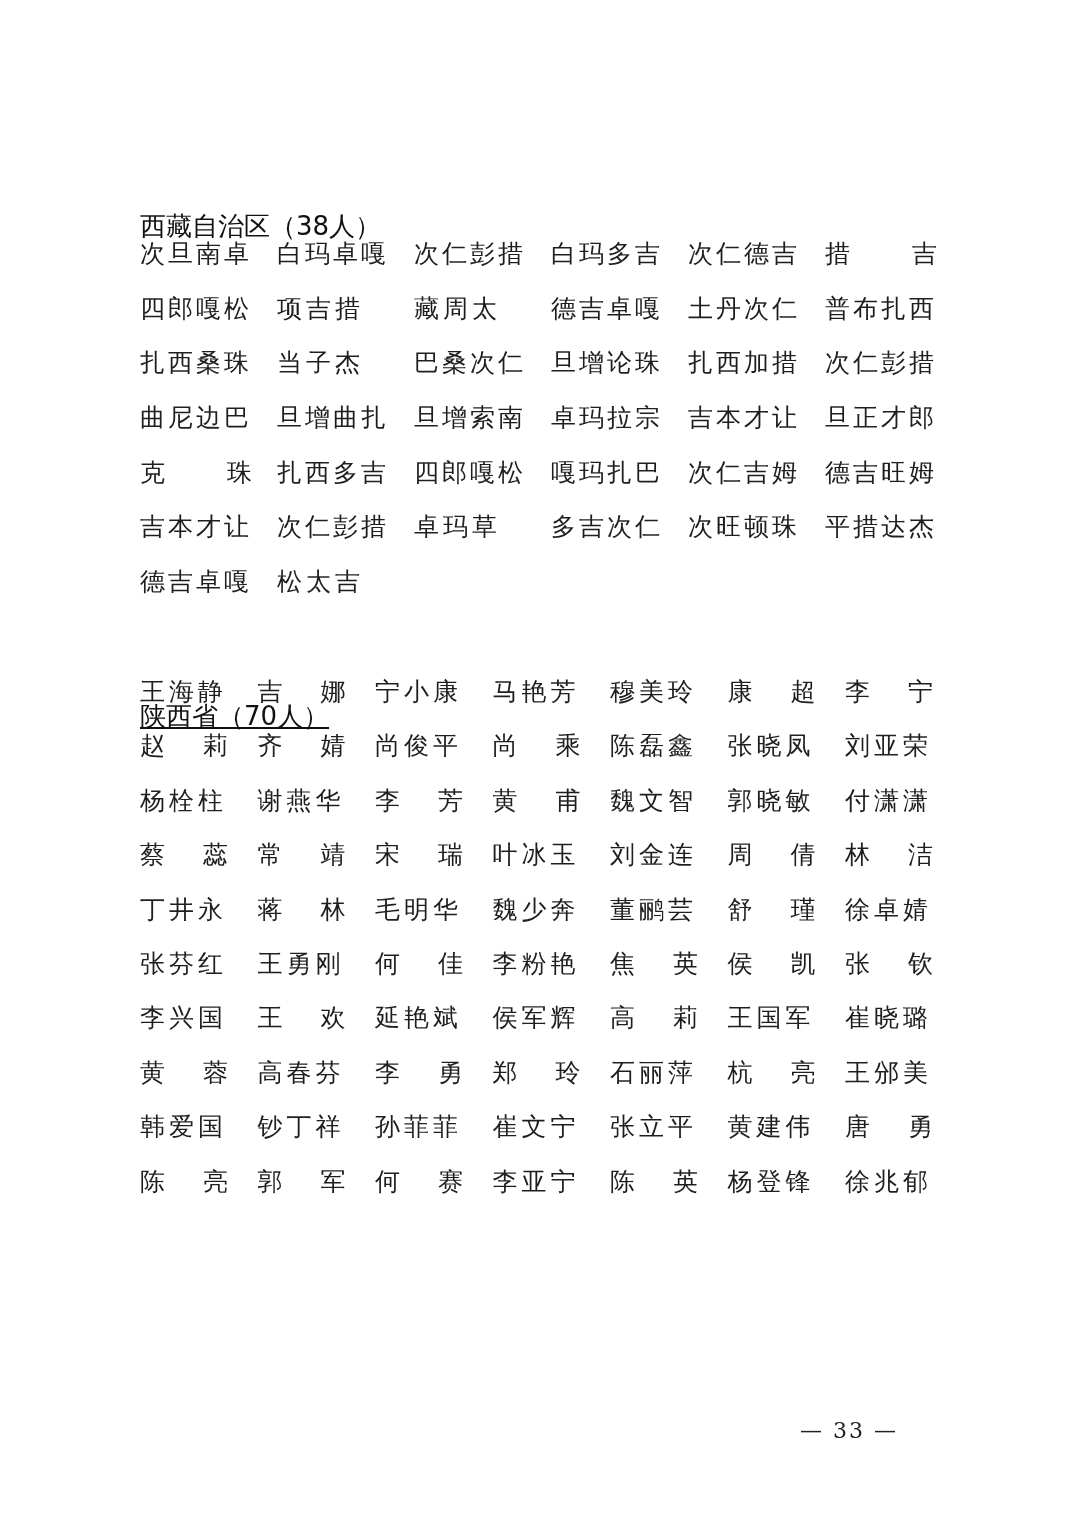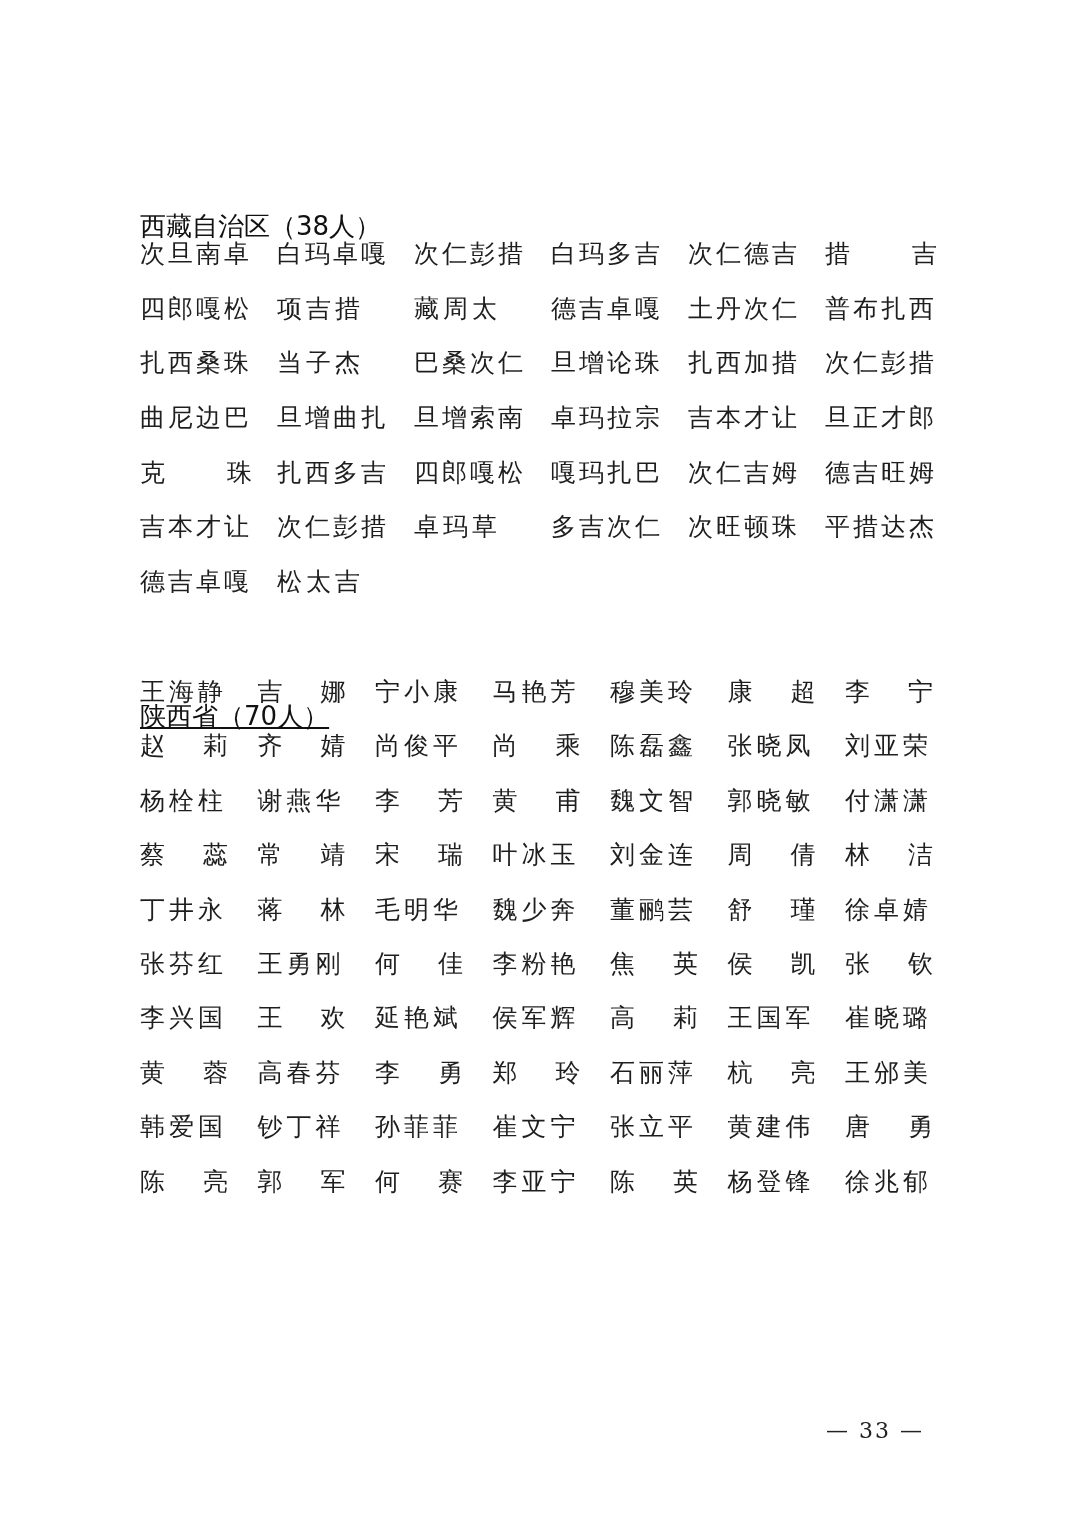--- a/index.html
+++ b/index.html
@@ -10,21 +10,21 @@
   .grid { position: absolute; left: 140px; display: grid; }
   .grid.tibet { top: 224px; grid-template-columns: repeat(6, 137px); grid-auto-rows: 54.7px; margin-top: 12px; }
   .grid.shaanxi { top: 674px; grid-template-columns: repeat(7, 117.5px); grid-auto-rows: 54.4px; }
   .name { font-size: 25px; line-height: 36px; white-space: nowrap; color: #1e1e1e;
           display: flex; }
   .tibet .name { width: 112px; }
   .shaanxi .name { width: 88px; }
   .name.two { justify-content: space-between; }
   .name.three { justify-content: flex-start; letter-spacing: 4px; }
   .name.four { justify-content: flex-start; letter-spacing: 3px; }
-  .page-number { position: absolute; left: 826px; top: 1418px; font-size: 22px; color: #222;
+  .page-number { position: absolute; left: 800px; top: 1418px; font-size: 22px; color: #222;
                  font-family: "DejaVu Serif", "Liberation Serif", serif; letter-spacing: 2px; }
 </style>
 </head>
 <body>
 
 <div class="section-title" style="top:171px;">西藏自治区（38人）</div>
 <div class="grid tibet" id="grid0">
     <div class="name four">次旦南卓</div>
     <div class="name four">白玛卓嘎</div>
     <div class="name four">次仁彭措</div>

